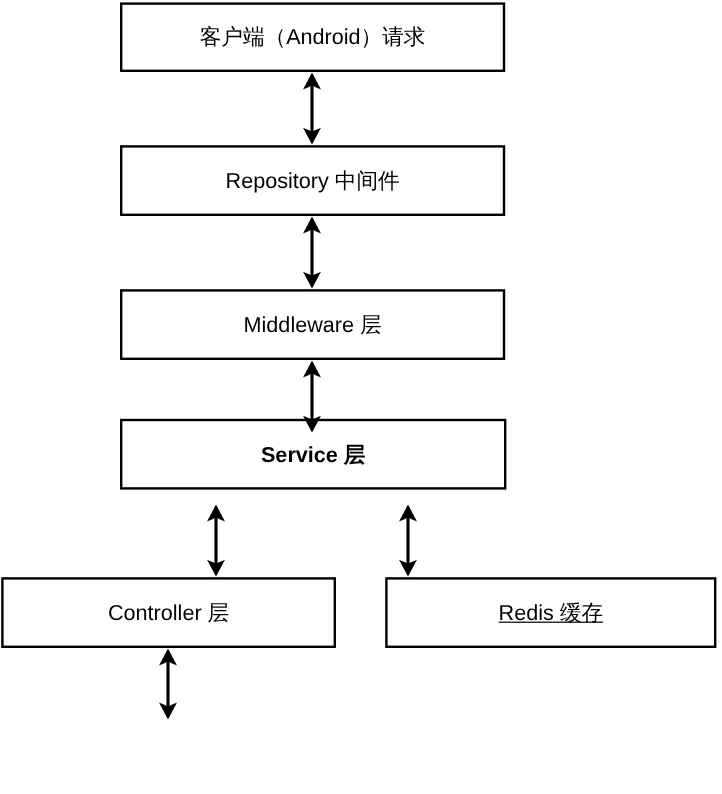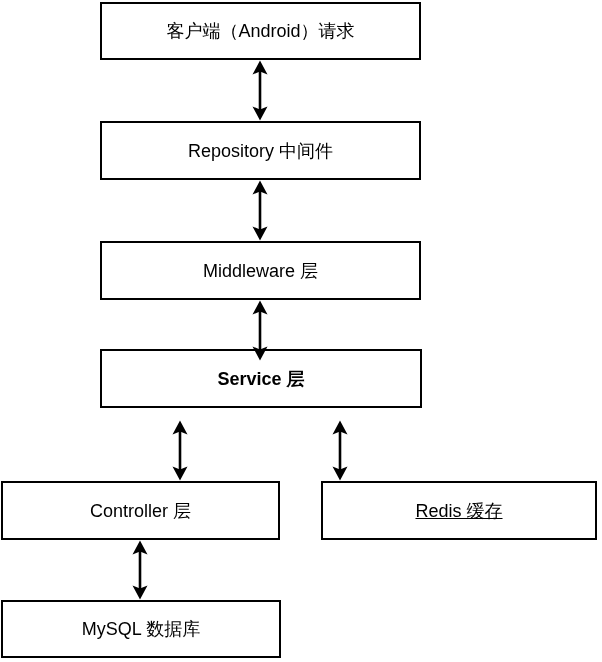--- a/index.html
+++ b/index.html
@@ -61,23 +61,20 @@
   </div>
   <div class="node node-service">
     <span>Service 层</span>
   </div>
   <div class="node node-repository">
     <span>Controller 层</span>
   </div>
   <div class="node node-redis">
     <span>Redis 缓存</span>
   </div>
-  <div class="node node-mysql">
-    <span>MySQL 数据库</span>
-  </div>
 
   <svg class="arrow arrow-1" width="26" height="61" viewBox="0 0 26 61" preserveAspectRatio="none">
     <line x1="13" y1="11" x2="13" y2="50" stroke="#000000" stroke-width="2.6"></line>
     <polygon fill="#000000" points="13,0.5 20.5,14.5 13,11.5 5.5,14.5"></polygon>
     <polygon fill="#000000" points="13,60.5 20.5,46.5 13,49.5 5.5,46.5"></polygon>
   </svg>
 
   <svg class="arrow arrow-2" width="26" height="61" viewBox="0 0 26 61" preserveAspectRatio="none">
     <line x1="13" y1="11" x2="13" y2="50" stroke="#000000" stroke-width="2.6"></line>
     <polygon fill="#000000" points="13,0.5 20.5,14.5 13,11.5 5.5,14.5"></polygon>

